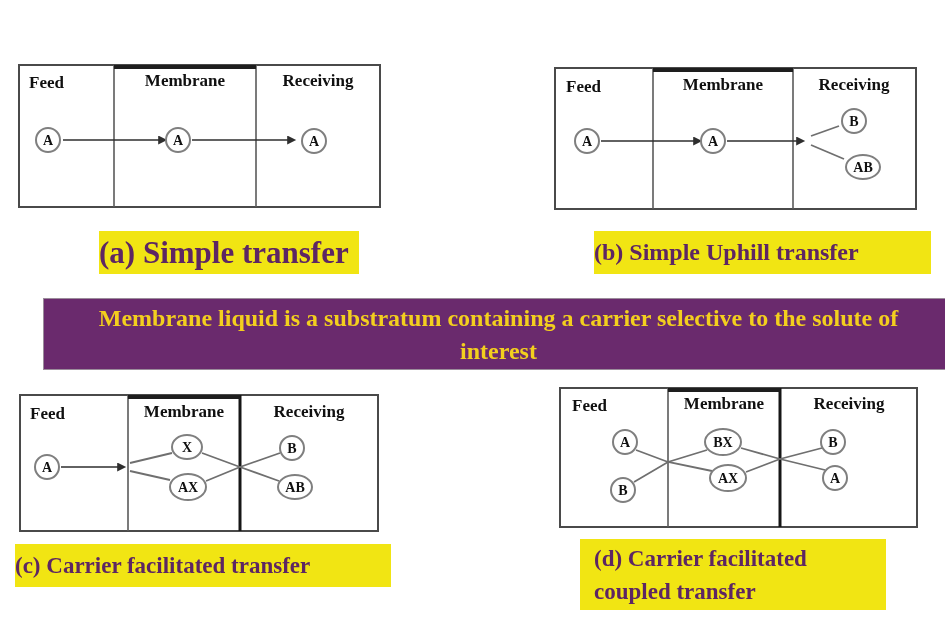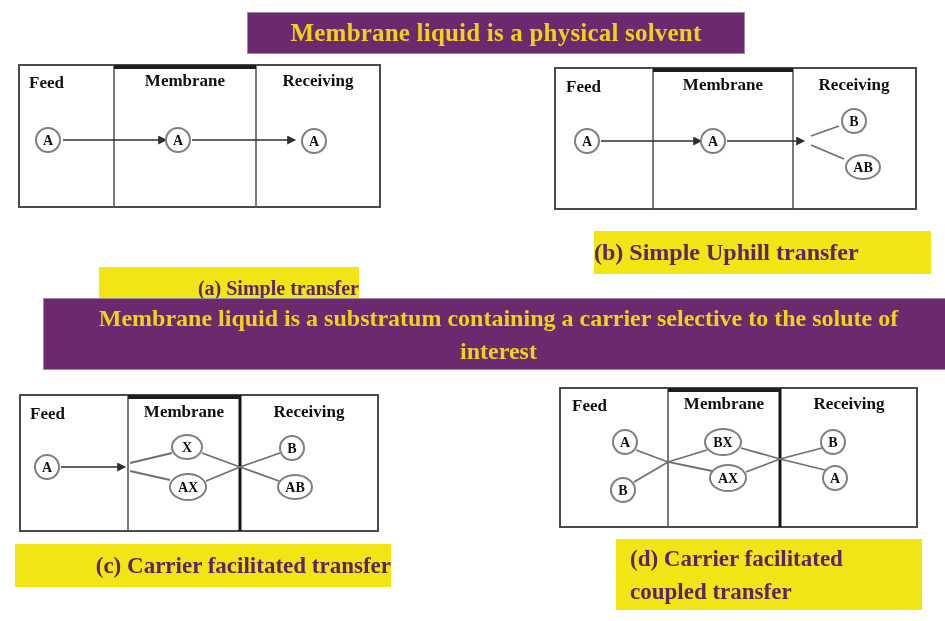--- a/index.html
+++ b/index.html
@@ -10,43 +10,42 @@
     position:absolute;background:#6A2A6D;color:#F3CF1E;font-weight:bold;
     text-align:center;border:1px solid #9b8c9b;box-sizing:border-box;
   }
   .banner-top{left:247px;top:12px;width:498px;height:42px;font-size:25px;line-height:40px;letter-spacing:0.2px;}
   .banner-bottom{left:17px;top:298px;width:911px;height:72px;font-size:24px;line-height:33px;padding:3px 25px 0 25px;margin-left:26px;}
 
   .caption{
     position:absolute;background:#F1E513;color:#5D2663;font-weight:bold;
     box-sizing:border-box;
   }
-  .caption-a{left:99px;top:231px;width:260px;height:43px;font-size:20px;line-height:43px;text-align:right;margin-top:36px;}
+  .caption-a{left:99px;top:231px;width:260px;height:43px;font-size:31px;line-height:43px;text-align:left;}
   .caption-b{left:594px;top:231px;width:337px;height:43px;font-size:24px;line-height:43px;text-align:left;}
-  .caption-c{left:15px;top:544px;width:376px;height:43px;font-size:23px;line-height:43px;text-align:right;}
-  .caption-d{left:616px;top:539px;width:306px;height:71px;font-size:23px;line-height:33px;padding:3px 0 4px 14px;text-align:left;}
+  .caption-c{left:15px;top:544px;width:376px;height:43px;font-size:23px;line-height:43px;text-align:left;}
+  .caption-d{left:580px;top:539px;width:306px;height:71px;font-size:23px;line-height:33px;padding:3px 0 4px 14px;text-align:left;}
 
   svg.panel{position:absolute;}
   .pbox{fill:#ffffff;stroke:#4a4a4a;stroke-width:2;}
   .pline{stroke:#5a5a5a;stroke-width:1.6;fill:none;}
   .pline.heavy{stroke:#161616;stroke-width:3;}
   .pthick{stroke:#1e1e1e;stroke-width:4;fill:none;}
   .hdr{font-size:17px;font-weight:bold;fill:#101010;}
   .mid{text-anchor:middle;}
   .spec{fill:none;stroke:#7f7f7f;stroke-width:2;}
   .spt{font-size:14px;font-weight:bold;fill:#101010;text-anchor:middle;}
   .lnk{stroke:#6f6f6f;stroke-width:1.8;fill:none;}
   .arrow{stroke:#2e2e2e;stroke-width:1.7;fill:none;}
 </style>
 </head>
 <body>
 
 <div class="stage">
 
-  <div class="banner banner-top">Membrane liquid is a physical solvent</div>
 
   <svg class="panel" style="left:17px;top:62px" width="366" height="148" viewBox="0 0 366 148">
     <defs>
       <marker id="ah-a" viewBox="0 0 10 10" refX="2" refY="5" markerWidth="11" markerHeight="9" orient="auto" markerUnits="userSpaceOnUse">
           <path d="M0,0 L10,5 L0,10 Z" fill="#2e2e2e"></path>
         </marker>
     </defs>
     <rect class="pbox" x="2" y="3" width="361" height="142"></rect>
     <line class="pline" x1="97" y1="3" x2="97" y2="145"></line>
     <line class="pline" x1="239" y1="3" x2="239" y2="145"></line>

